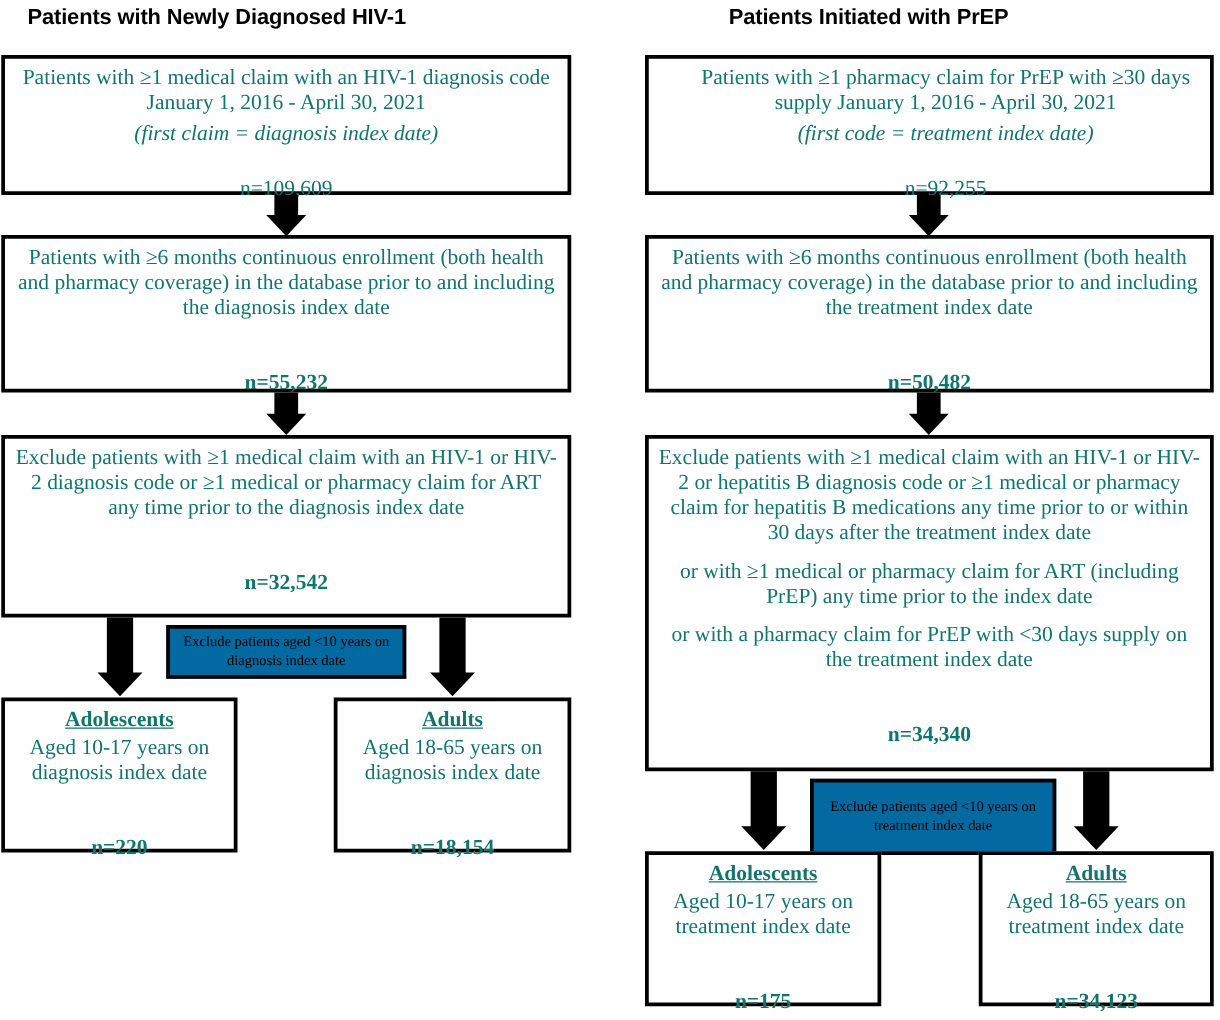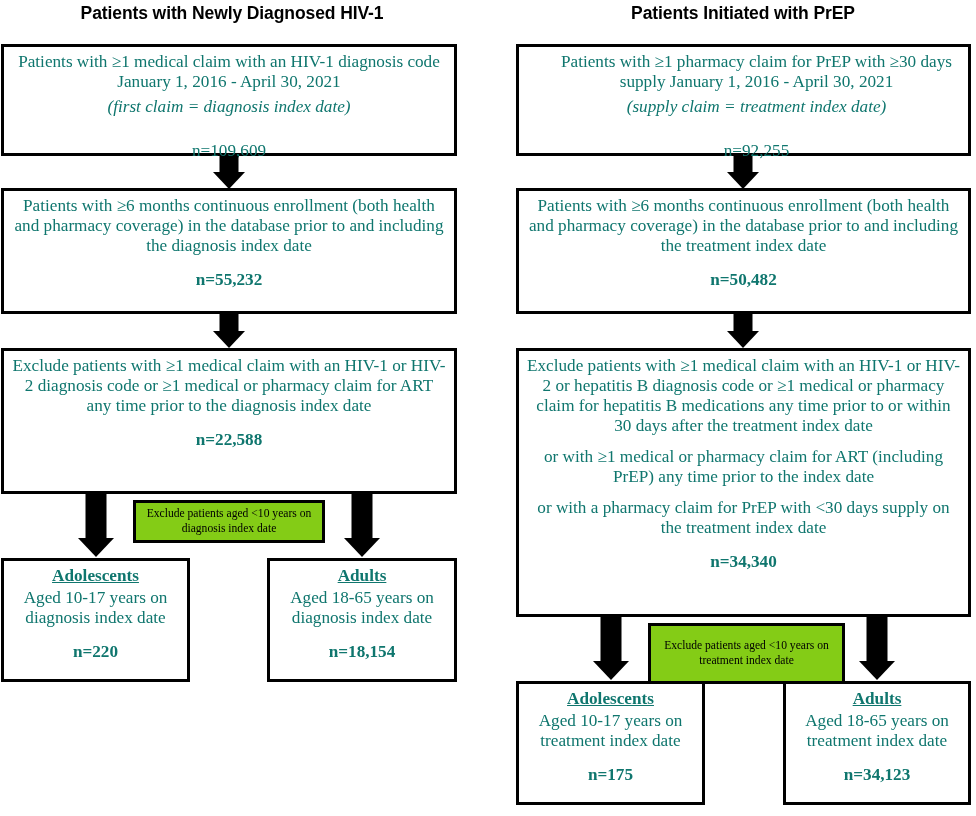--- a/index.html
+++ b/index.html
@@ -18,42 +18,41 @@
     height: 816px;
     background: #ffffff;
     overflow: hidden;
   }
   .col-title {
     position: absolute;
     font-family: "Liberation Sans", "DejaVu Sans", sans-serif;
     font-weight: bold;
     font-size: 17.5px;
     letter-spacing: -0.1px;
-    text-align: center;
     color: #000000;
     white-space: nowrap;
   }
   .box {
     position: absolute;
     box-sizing: border-box;
     border: 3px solid #000000;
     background: #ffffff;
     text-align: center;
     font-size: 17.2px;
     line-height: 1.16;
     color: #0f766e;
   }
   .box .pad {
     padding: 5px 7px 0 7px;
   }
   .box-small {
     position: absolute;
     box-sizing: border-box;
     border: 3px solid #000000;
-    background: #84cc16;
+    background: #0369a1;
     text-align: center;
     font-size: 11.6px;
     line-height: 1.25;
     color: #000000;
     display: flex;
     align-items: center;
     justify-content: center;
   }
   .ital {
     font-style: italic;
@@ -61,21 +60,21 @@
     margin-top: 5px;
   }
   .nline {
     font-weight: normal;
     display: block;
     margin-top: 24px;
   }
   .nline-gap {
     font-weight: bold;
     display: block;
-    margin-top: 14px;
+    margin-top: 40px;
   }
   .para {
     display: block;
     margin-top: 11px;
   }
   .hdr {
     font-weight: bold;
     text-decoration: underline;
     display: block;
     margin-bottom: 2px;
@@ -129,21 +128,21 @@
   </div>
 
   <div class="arrow" style="left:199px; top:314px; width:60px; height:35px;">
     <div class="shaft" style="top:0; width:19px; height:18px;"></div>
     <div class="head" style="top:17px;"></div>
   </div>
 
   <div class="box" style="left:1px; top:348px; width:456px; height:146px;">
     <div class="pad">
       <span>Exclude patients with ≥1 medical claim with an HIV-1 or HIV-2 diagnosis code or ≥1 medical or pharmacy claim for ART any time prior to the diagnosis index date</span>
-      <span class="nline-gap">n=22,588</span>
+      <span class="nline-gap">n=32,542</span>
     </div>
   </div>
 
   <div class="arrow" style="left:66px; top:494px; width:60px; height:64px;">
     <div class="shaft" style="top:0; width:21px; height:47px;"></div>
     <div class="head" style="top:44px; border-left-width:18px; border-right-width:18px; border-top-width:19px;"></div>
   </div>
   <div class="arrow" style="left:332px; top:494px; width:60px; height:64px;">
     <div class="shaft" style="top:0; width:21px; height:47px;"></div>
     <div class="head" style="top:44px; border-left-width:18px; border-right-width:18px; border-top-width:19px;"></div>
@@ -167,21 +166,21 @@
       <span>Aged 18-65 years on diagnosis index date</span>
       <span class="nline-gap">n=18,154</span>
     </div>
   </div>
 
   <div class="col-title" style="left:583px; top:3px; width:320px;">Patients Initiated with PrEP</div>
 
   <div class="box" style="left:516px; top:44px; width:455px; height:112px;padding-left:26px;">
     <div class="pad">
       <span>Patients with ≥1 pharmacy claim for PrEP with ≥30 days supply January 1, 2016 - April 30, 2021</span>
-      <span class="ital">(supply claim = treatment index date)</span>
+      <span class="ital">(first code = treatment index date)</span>
       <span class="nline">n=92,255</span>
     </div>
   </div>
 
   <div class="arrow" style="left:713px; top:156px; width:60px; height:33px;">
     <div class="shaft" style="top:0; width:19px; height:17px;"></div>
     <div class="head" style="top:16px;"></div>
   </div>
 
   <div class="box" style="left:516px; top:188px; width:455px; height:126px;">

